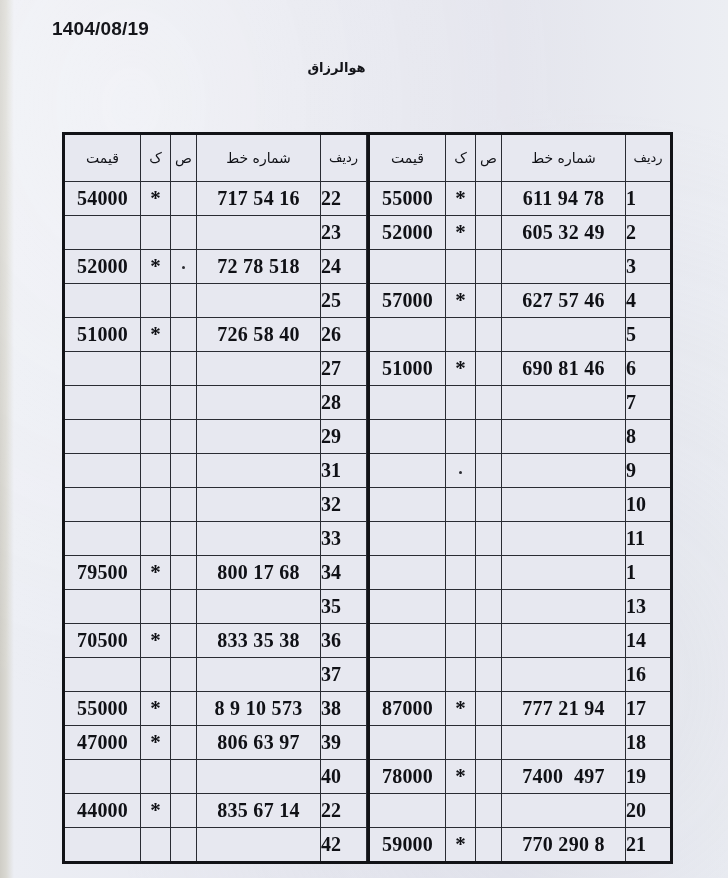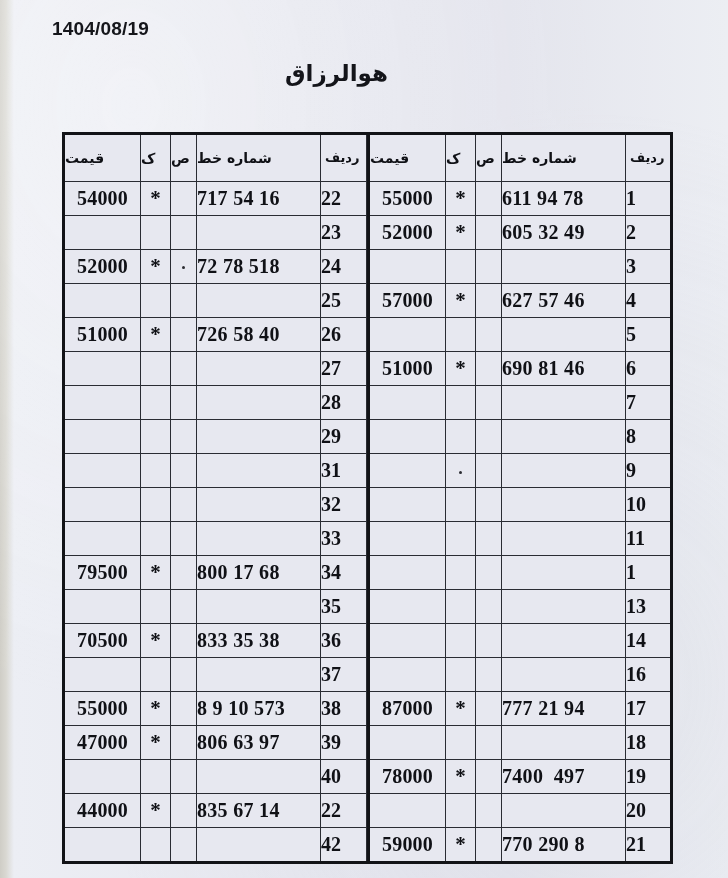--- a/index.html
+++ b/index.html
@@ -51,21 +51,21 @@
     letter-spacing: .2px;
     z-index: 3;
   }
   #doc-title {
     position: absolute;
     left: 0;
     right: 0;
     top: 60px;
     text-align: center;
     font-family: "DejaVu Sans", "Liberation Sans", sans-serif;
-    font-size: 23px;
+    font-size: 13px;
     font-weight: 700;
     color: #14151a;
     direction: rtl;
     padding-right: 55px;
     z-index: 3;
   }
 
   
   #tables {
     position: absolute;
@@ -98,40 +98,41 @@
   col.c-radif { width: 46px; }
   col.c-line  { width: 124px; }
   col.c-sad   { width: 26px; }
   col.c-kaf   { width: 30px; }
   col.c-price { width: 77px; }
 
   thead th {
     height: 46px;
     font-family: "DejaVu Sans", "Liberation Sans", sans-serif;
     font-size: 14px;
-    font-weight: 700;
-    text-align: left;
+    font-weight: 400;
+    text-align: center;
     vertical-align: middle;
     line-height: 1.05;
     background: #e9eaf1;
   }
   thead th.hdr-radif { font-size: 13px; word-break: break-all; padding: 0 4px; }
 
   tbody tr { height: 33px; }
   tbody td { height: 33px; vertical-align: middle; }
 
   td.radif {
     text-align: left;
     font-family: "Liberation Serif", "DejaVu Serif", serif;
     font-size: 20px;
     font-weight: 700;
     direction: ltr;
     margin-top: 16px;
   }
   td.line {
+    text-align: center;
     direction: ltr;
     font-family: "Liberation Serif", "DejaVu Serif", serif;
     font-size: 20px;
     font-weight: 700;
     white-space: pre;
     letter-spacing: .3px;
   }
   td.sad {
     text-align: center;
     font-size: 16px;

